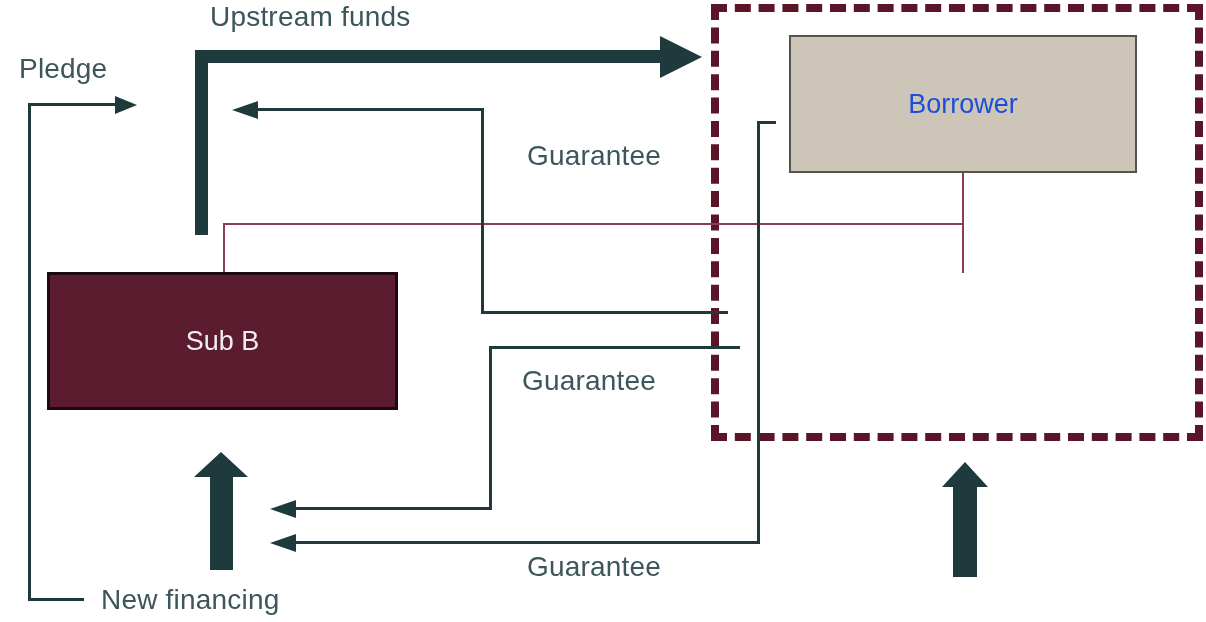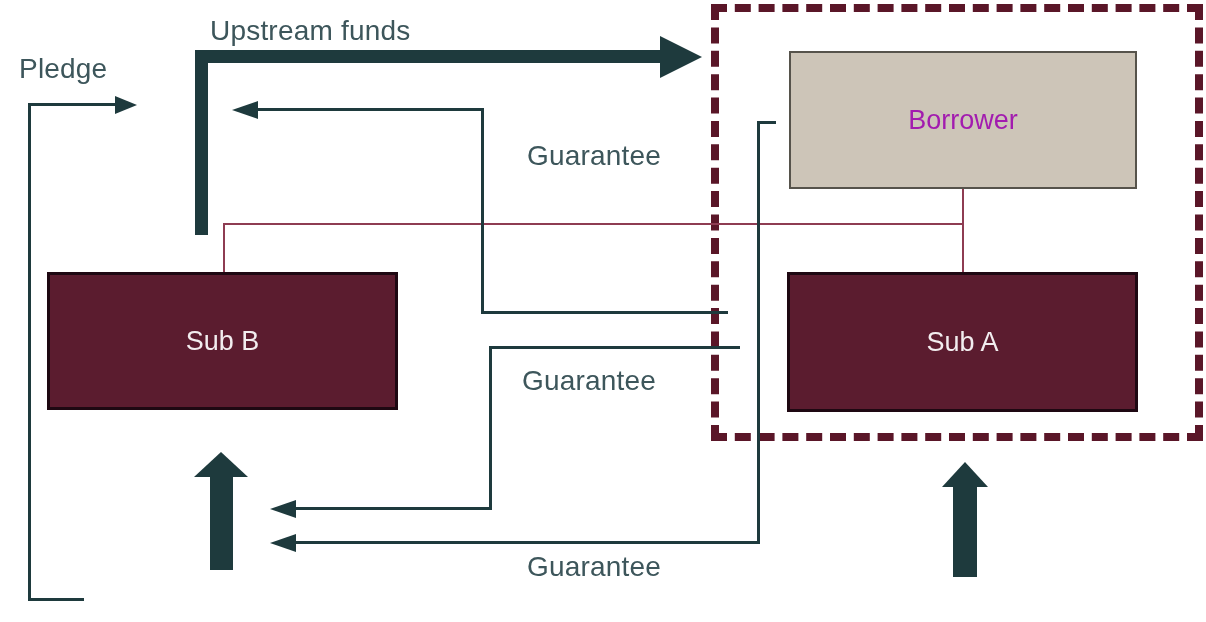--- a/index.html
+++ b/index.html
@@ -12,21 +12,21 @@
     letter-spacing:0.2px;
   }
   .box{
     position:absolute;display:flex;align-items:center;justify-content:center;
     box-sizing:border-box;font-size:27px;
   }
   .sub{
     background:#5b1c2f;border:3px solid #1e0812;color:#f2edef;
   }
   .borrower{
-    background:#cdc5b8;border:2px solid #56534b;color:#a21caf;margin-top:16px;
+    background:#cdc5b8;border:2px solid #56534b;color:#1d4ed8;
   }
   .dashedrect{
     position:absolute;box-sizing:border-box;border:8px dashed #5a1628;background:transparent;
   }
   .tealline{position:absolute;background:#1e3a3d;}
   .redline{position:absolute;background:#8e3c52;}
   .tri{position:absolute;width:0;height:0;}
   .tri-right-big{border-top:21px solid transparent;border-bottom:21px solid transparent;border-left:42px solid #1e3a3d;}
   .tri-right-sm{border-top:9px solid transparent;border-bottom:9px solid transparent;border-left:22px solid #1e3a3d;}
   .tri-left-sm{border-top:9px solid transparent;border-bottom:9px solid transparent;border-right:26px solid #1e3a3d;}
@@ -73,23 +73,21 @@
 
   <div class="tealline" style="left:953px;top:486px;width:24px;height:91px;"></div>
   <div class="tri tri-up-sm" style="left:942px;top:462px;"></div>
 
   <div class="box borrower" style="left:789px;top:35px;width:348px;height:138px;">
     <span>Borrower</span>
   </div>
   <div class="box sub" style="left:47px;top:272px;width:351px;height:138px;">
     <span>Sub B</span>
   </div>
-  <div class="box sub" style="left:787px;top:272px;width:351px;height:140px;">
-    <span>Sub A</span>
-  </div>
 
-  <div class="lbl" style="left:210px;top:16px;">Upstream funds</div>
+  <div class="lbl" style="left:210px;top:2px;">Upstream funds</div>
   <div class="lbl" style="left:2px;top:54px;margin-left:17px;">Pledge</div>
   <div class="lbl" style="left:527px;top:141px;">Guarantee</div>
   <div class="lbl" style="left:522px;top:366px;">Guarantee</div>
   <div class="lbl" style="left:527px;top:552px;">Guarantee</div>
+  <div class="lbl" style="left:101px;top:585px;">New financing</div>
 
 </div>
 
 </body></html>

